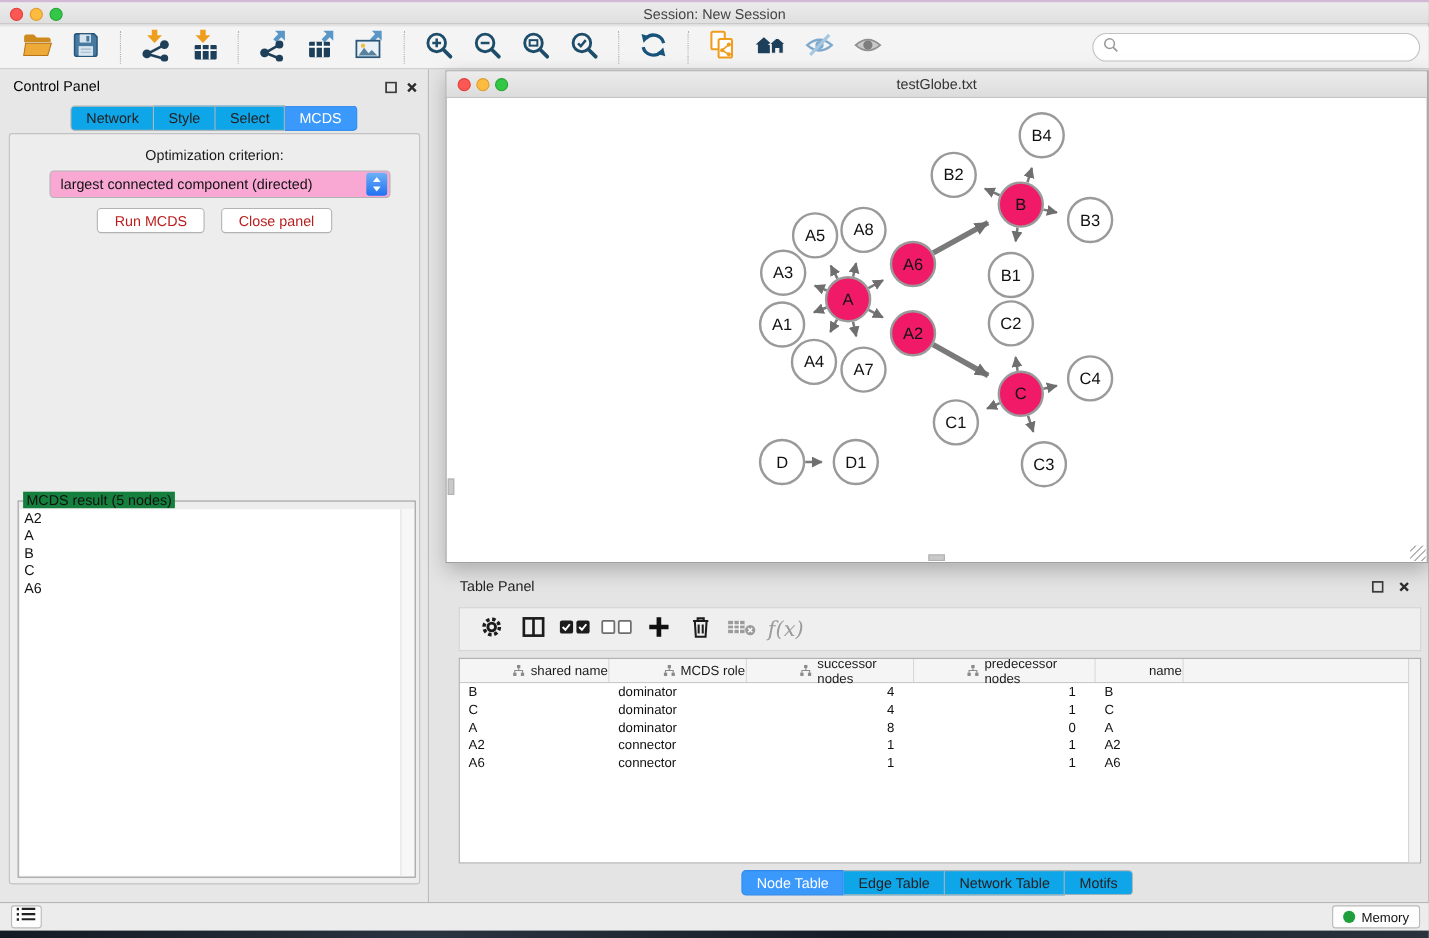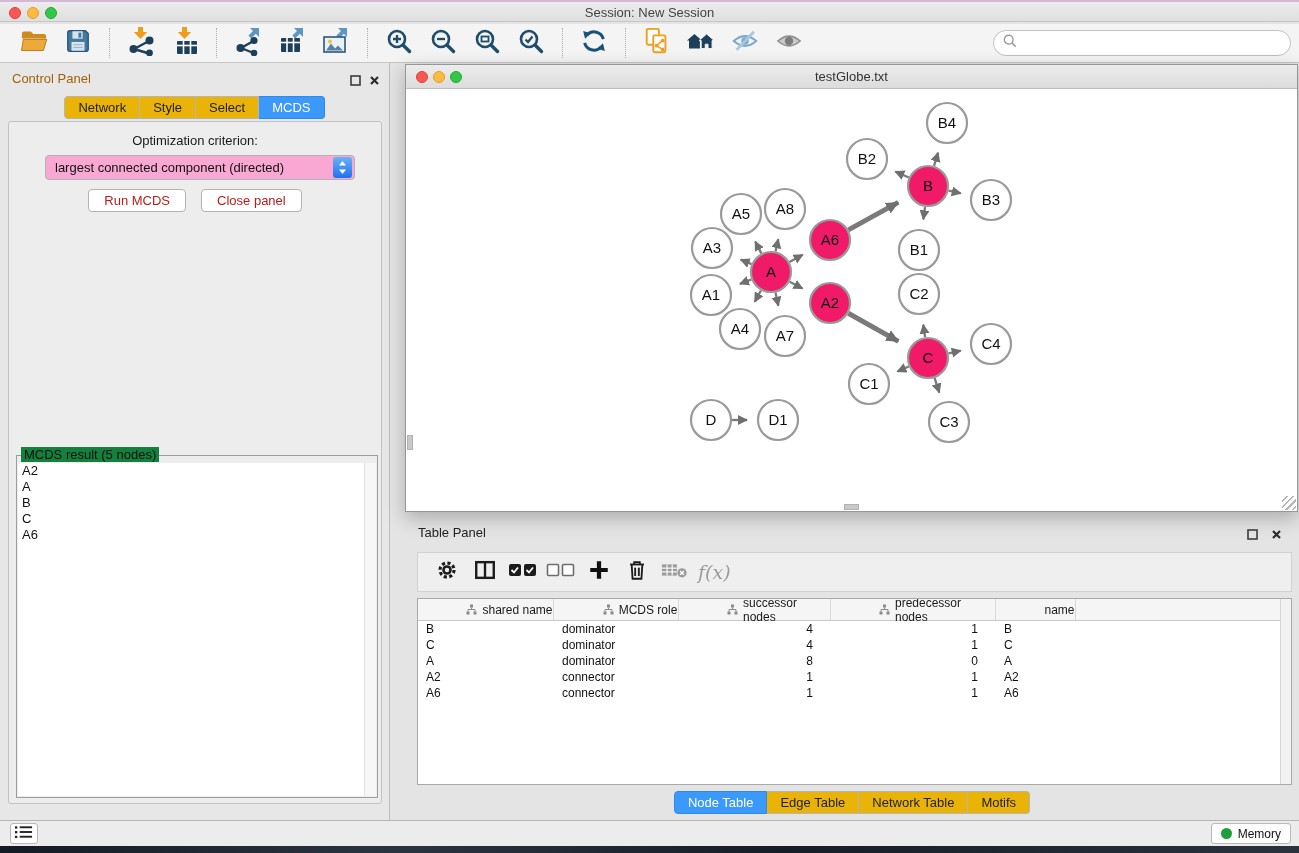--- a/index.html
+++ b/index.html
@@ -20,25 +20,25 @@
     border-bottom:1px solid #c6c6c6;display:flex;align-items:center;padding:0 8px 0 12px;}
   .tb-btn{display:flex;align-items:center;justify-content:center;width:34px;height:32px;margin:0 5px;cursor:pointer;}
   .tb-sep{width:1px;height:30px;border-left:1px dotted #adadad;margin:0 9px;}
   .search-box{margin-left:auto;width:298px;height:26px;background:#fff;border:1px solid #c2c2c2;border-radius:14px;
     display:flex;align-items:center;padding:0 9px;}
   .search-box input{border:none;outline:none;flex:1;font-size:13px;background:transparent;margin-left:5px;color:#333;}
 
   
   .control-panel{position:absolute;left:0;top:63px;width:390px;height:757px;background:#e7e7e7;border-right:1px solid #bdbdbd;}
   .panel-titlerow{position:absolute;left:0;top:0;right:0;height:32px;}
-  .panel-title{position:absolute;left:12px;top:8px;font-size:13px;color:#a16207;}
+  .panel-title{position:absolute;left:12px;top:8px;font-size:13px;color:#000000;}
   .panel-float{position:absolute;right:28px;top:9px;cursor:pointer;}
   .panel-close{position:absolute;right:9px;top:9px;cursor:pointer;}
   .seg{position:absolute;left:0;right:0;top:33px;display:flex;justify-content:center;}
-  .seg-tab{background:#eab308;border:1px solid #b5b5b5;border-left:none;padding:3px 13px;font-size:13px;color:#222;cursor:pointer;}
+  .seg-tab{background:#0ea5e9;border:1px solid #b5b5b5;border-left:none;padding:3px 13px;font-size:13px;color:#222;cursor:pointer;}
   .seg-tab:first-child{border-left:1px solid #b5b5b5;border-radius:4px 0 0 4px;}
   .seg-tab:last-child{border-radius:0 4px 4px 0;}
   .seg-tab.active{background:#3b99fc;border-color:#2f88ec;color:#fff;}
   .cp-body{position:absolute;left:8px;right:7px;top:58px;bottom:16px;background:#ededed;border:1px solid #c2c2c2;border-radius:3px;}
   .opt-label{position:absolute;left:0;right:0;top:11px;text-align:center;font-size:13px;color:#1a1a1a;}
   .combo{position:absolute;left:36px;right:26px;top:33px;height:25px;background:#f9a8d4;border:1px solid #b3b3b3;border-radius:4px;
     display:flex;align-items:center;cursor:pointer;}
   .combo-value{flex:1;font-size:13px;color:#111;padding-left:9px;white-space:nowrap;overflow:hidden;}
   .combo-stepper{width:19px;height:21px;margin:2px;border-radius:3px;background:linear-gradient(#6cb1f7,#2071f2);
     display:flex;align-items:center;justify-content:center;}

